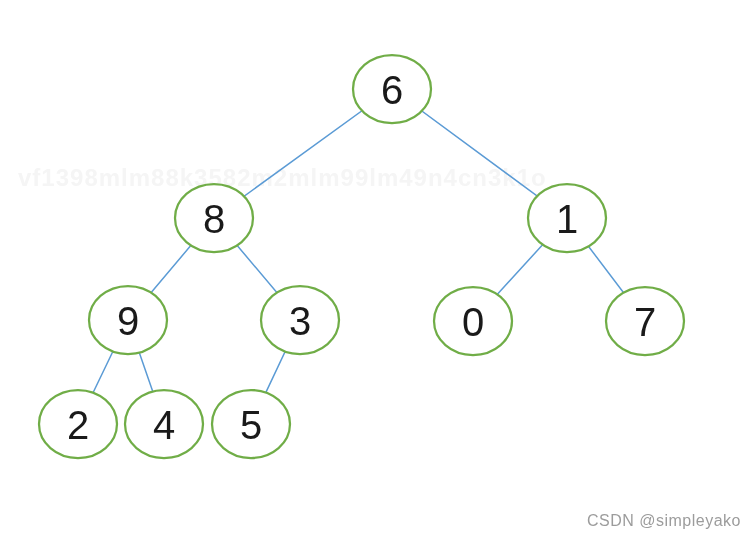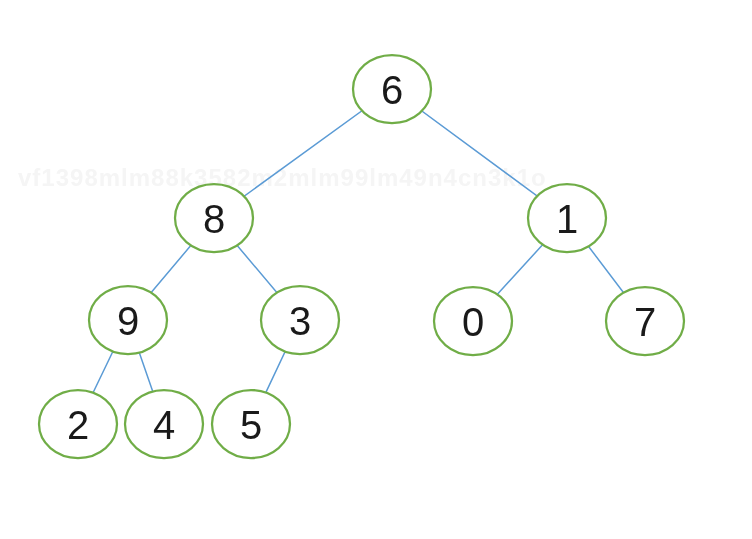--- a/index.html
+++ b/index.html
@@ -102,13 +102,14 @@
       <g>
         <ellipse cx="164" cy="424" rx="39" ry="34" fill="#ffffff" stroke="#70ad47" stroke-width="2.25"></ellipse>
         <text x="164" y="425" text-anchor="middle" dominant-baseline="central" fill="#1a1a1a" font-size="40" class="tree-node-label">4</text>
       </g>
       <g>
         <ellipse cx="251" cy="424" rx="39" ry="34" fill="#ffffff" stroke="#70ad47" stroke-width="2.25"></ellipse>
         <text x="251" y="425" text-anchor="middle" dominant-baseline="central" fill="#1a1a1a" font-size="40" class="tree-node-label">5</text>
       </g>
     </svg>
 
+  <div class="csdn-watermark">CSDN @simpleyako</div>
 </div>
 
 </body></html>

